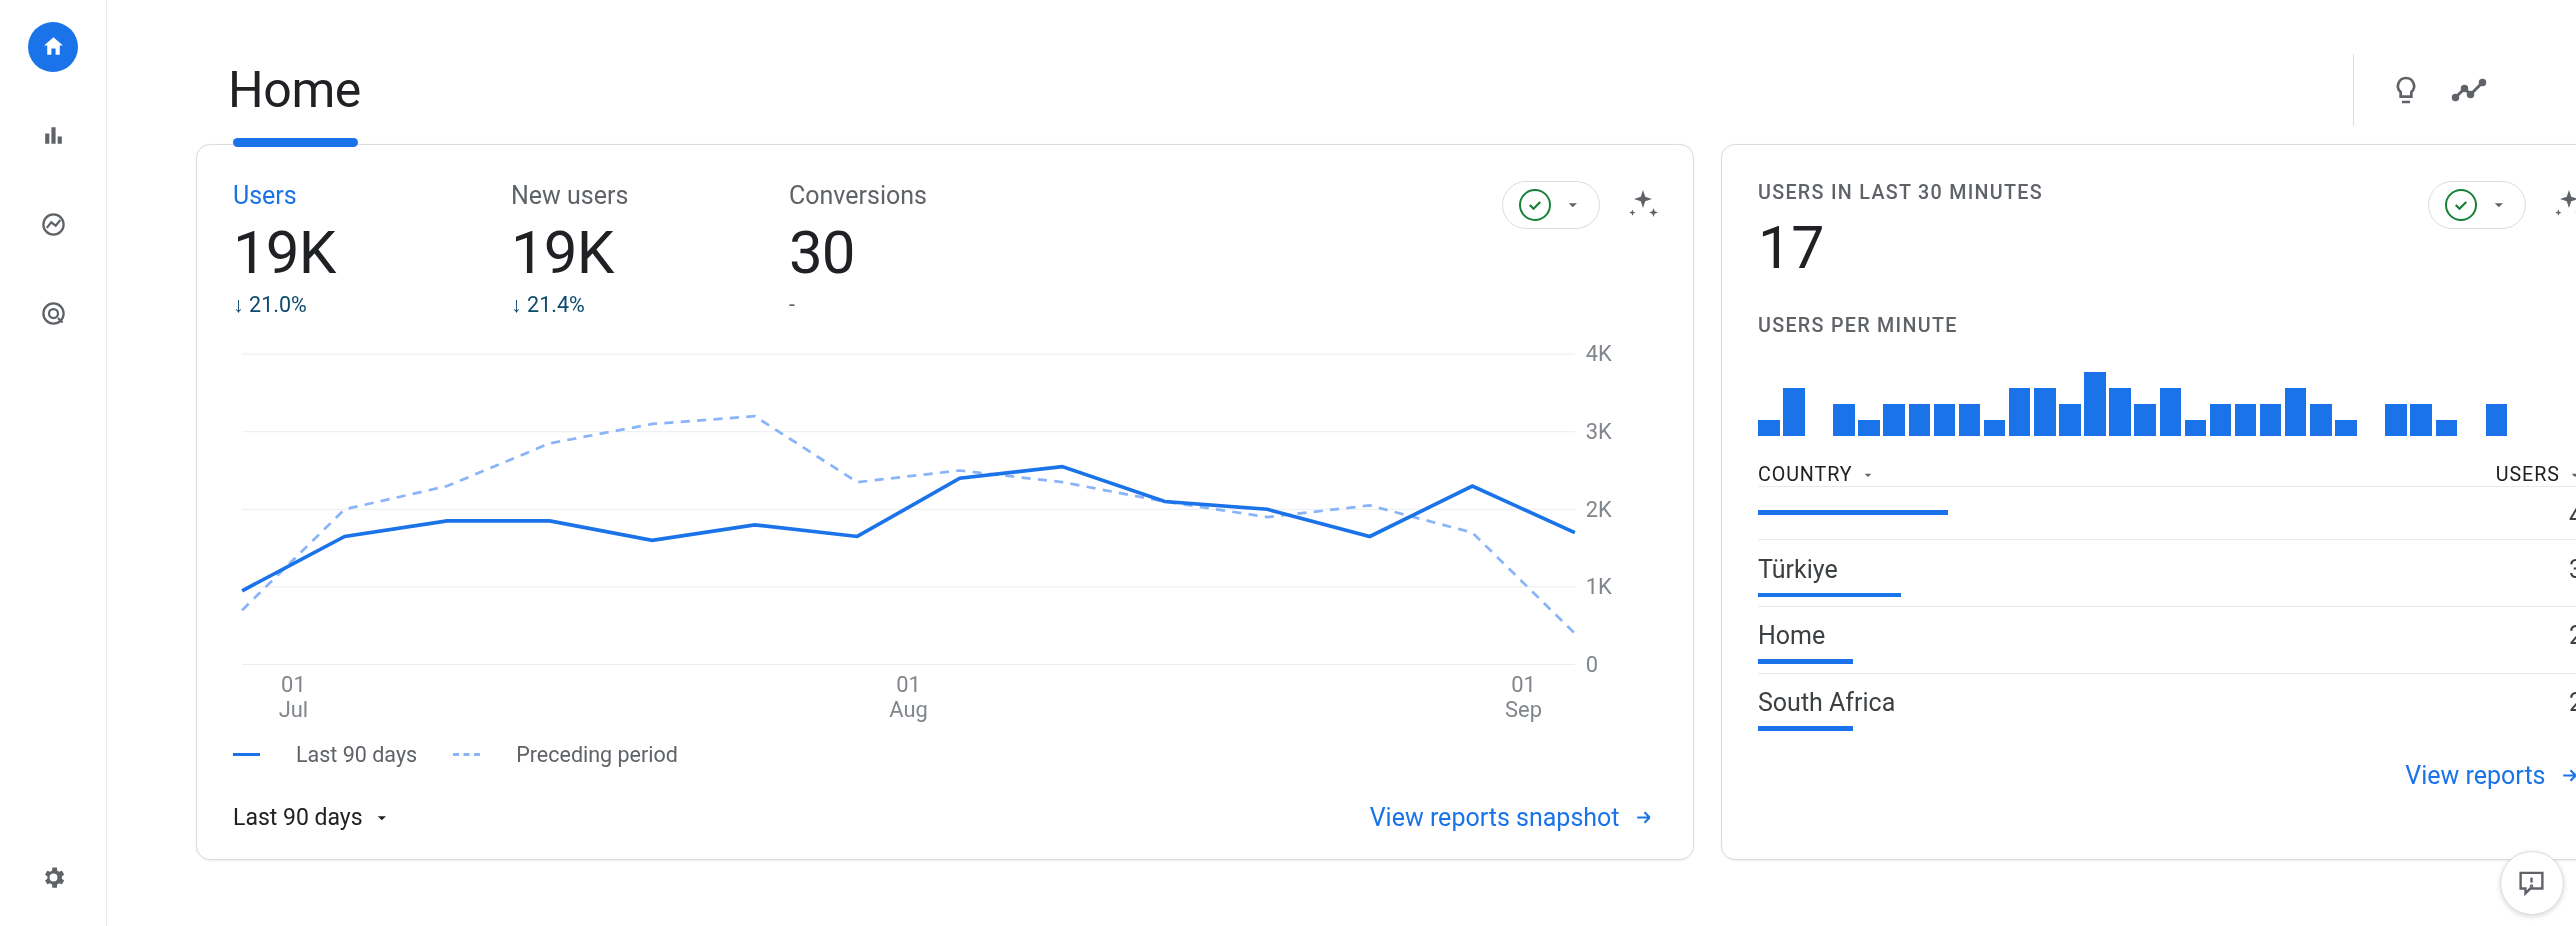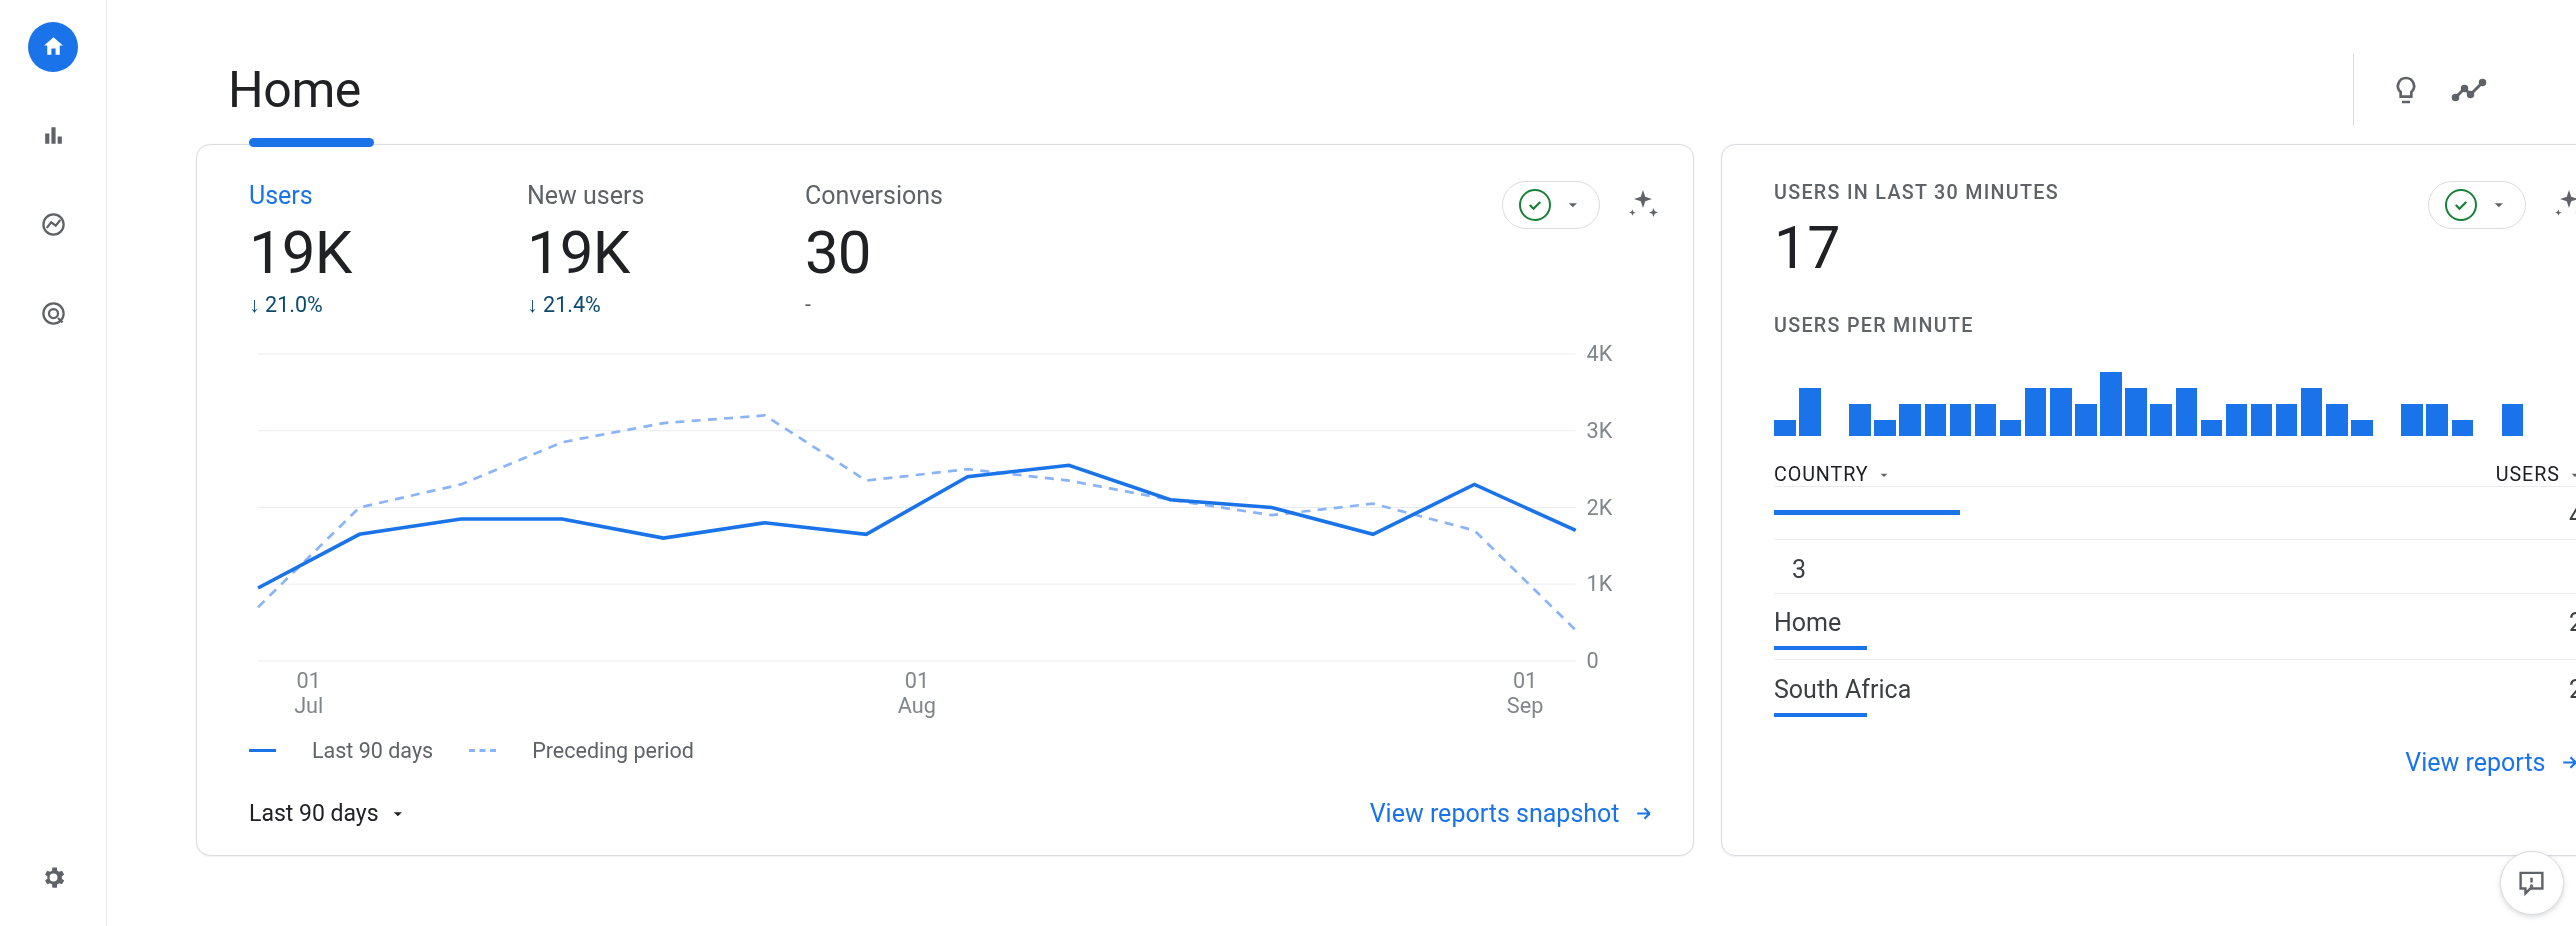--- a/index.html
+++ b/index.html
@@ -32,21 +32,21 @@
   
   .content { position:absolute; left:107px; right:0; top:0; bottom:0; padding:0 89px 0 89px; background:#fff; }
   .page-header { display:flex; align-items:center; justify-content:space-between; padding:54px 0 18px 0; }
   .page-title { font-size:50px; font-weight:400; color:#202124; letter-spacing:-0.4px;margin-left:32px; }
   .header-tools { display:flex; align-items:center; gap:29px; border-left:0.9px solid #dadce0; padding-left:36px; height:72px; }
   .tool-icon { color:#5f6368; cursor:pointer; }
 
   .cards { display:flex; gap:27px; }
   .card {
     background:#fff; border:0.9px solid #dadce0; border-radius:14.3px;
-    padding:36px 36px 27px 52px; position:relative;
+    padding:36px 36px 27px 36px; position:relative;
     box-shadow: 0 0.9px 1.8px rgba(60,64,67,0.08);
   }
   .card-main { flex:0 0 1498px; }
   .card-rt   { flex:0 0 899px; }
 
   
   .metrics { display:flex; gap:81px; align-items:flex-start; }
   .metric { min-width:197px; }
   .metric-label { font-size:25px; color:#5f6368; margin-bottom:7.2px; }
   .metric.active .metric-label { color:#1a73e8; }
@@ -317,20 +317,24 @@
         </div>
       </div>
       <div id="rt-rows">
           <div class="row">
             <div class="row-wrapper" style="flex:1">
               <div class="pb" style="width:24%"></div>
             </div>
             <div style="margin-left:18px">4</div>
           </div>
           <div class="row">
+            <div class="row-wrapper" style="flex:1">
+              <div>Türkiye</div>
+              <div class="pb" style="width:18%"></div>
+            </div>
             <div style="margin-left:18px">3</div>
           </div>
           <div class="row">
             <div class="row-wrapper" style="flex:1">
               <div>Home</div>
               <div class="pb" style="width:12%"></div>
             </div>
             <div style="margin-left:18px">2</div>
           </div>
           <div class="row">

